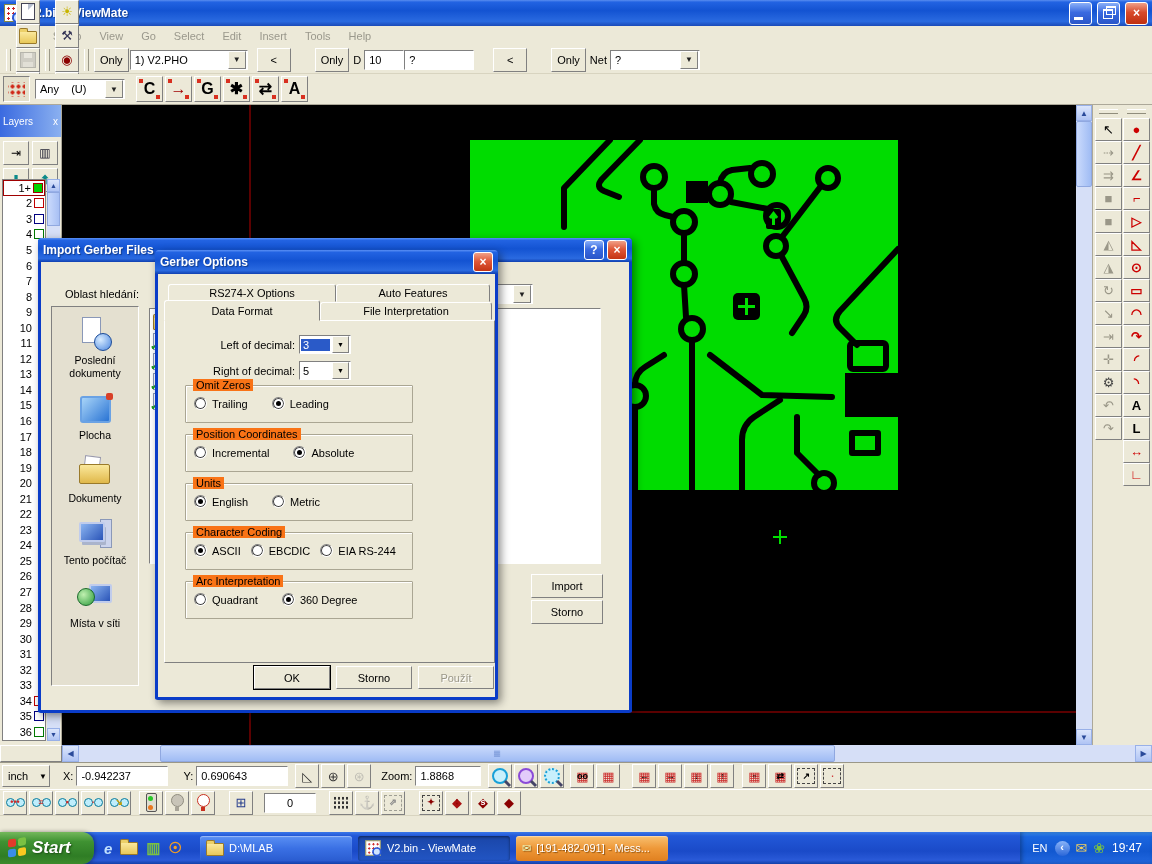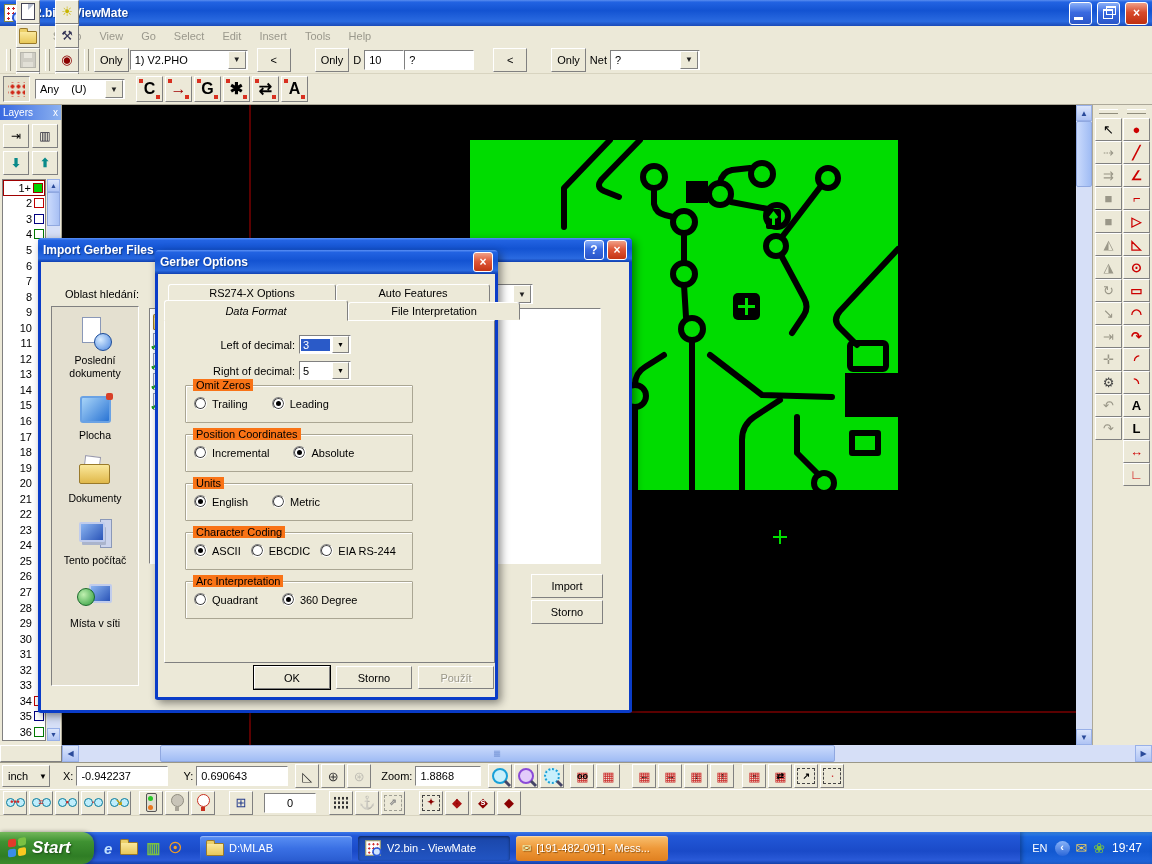--- a/index.html
+++ b/index.html
@@ -45,21 +45,21 @@
   .combo{height:20px;background:#fff;border:1px solid;border-color:#808080 #fff #fff #808080;display:flex;align-items:center;flex:none;box-sizing:border-box;}
   .combo .ctext{padding:0 4px;flex:1;white-space:pre;overflow:hidden;}
   .combo .carr{width:16px;height:16px;margin:1px;border:1px solid;border-color:#fff #808080 #808080 #fff;background:#ece9d8;
     display:flex;align-items:center;justify-content:center;font-size:8px;color:#222;flex:none;}
   .field{height:20px;background:#fff;border:1px solid;border-color:#808080 #fff #fff #808080;display:flex;align-items:center;padding:0 4px;box-sizing:border-box;flex:none;}
   
   #main{position:absolute;left:0;top:105px;width:1152px;height:640px;background:#000;}
   #canvas{position:absolute;left:62px;top:0;width:1014px;height:640px;}
   
   #layers-panel{position:absolute;left:0;top:0;width:62px;height:640px;background:#ece9d8;border-right:1px solid #aca899;box-sizing:border-box;}
-  #layers-title{height:15px;display:flex;align-items:center;background:linear-gradient(90deg,#3a6ae0,#8ab0f0);color:#fff;
+  #layers-title{height:32px;display:flex;align-items:center;background:linear-gradient(90deg,#3a6ae0,#8ab0f0);color:#fff;
     font-size:10px;padding:0 3px;justify-content:space-between;}
   #layers-btns{display:grid;grid-template-columns:26px 26px;gap:3px;padding:4px 3px;}
   .lpbtn{width:26px;height:24px;box-sizing:border-box;border:1px solid;border-color:#fff #808080 #808080 #fff;background:#ece9d8;
     display:flex;align-items:center;justify-content:center;font-size:12px;}
   .lpbtn.teal{color:#0a8a8a;font-weight:bold;}
   #layer-list{position:absolute;left:2px;top:74px;width:44px;height:562px;background:#fff;border:1px solid #808080;box-sizing:border-box;overflow:hidden;}
   .lrow{height:15.55px;display:flex;align-items:center;justify-content:flex-end;gap:2px;padding-right:1px;box-sizing:border-box;}
   .lrow .lnum{font-size:11px;}
   .lrow .lsw{width:10px;height:10px;box-sizing:border-box;background:#fff;border:1px solid transparent;}
   .lrow.active{border:1px solid #a00000;}
@@ -957,21 +957,21 @@
   <div id="gerber-dialog" class="xpdlg">
     <div class="dtitle">
       <span class="dtext">Gerber Options</span>
       <span class="dbtn close">×</span>
     </div>
     <div id="tabs1" class="tabrow">
         <div class="tab" style="width: 168px;">RS274-X Options</div>
         <div class="tab" style="width: 154px;">Auto Features</div>
       </div>
     <div id="tabs2" class="tabrow">
-        <div class="tab active" style="width: 184px; font-style: italic;">Data Format</div>
+        <div class="tab active" style="width: 156px;">Data Format</div>
         <div class="tab" style="width: 172px;">File Interpretation</div>
       </div>
     <div id="gb-panel">
       <div class="decrow" style="top:14px">
         <span class="dlabel">Left of decimal:</span>
         <span class="gcombo">
           <span class="gtext hl">3</span>
           <span class="carr">▼</span>
         </span>
       </div>

